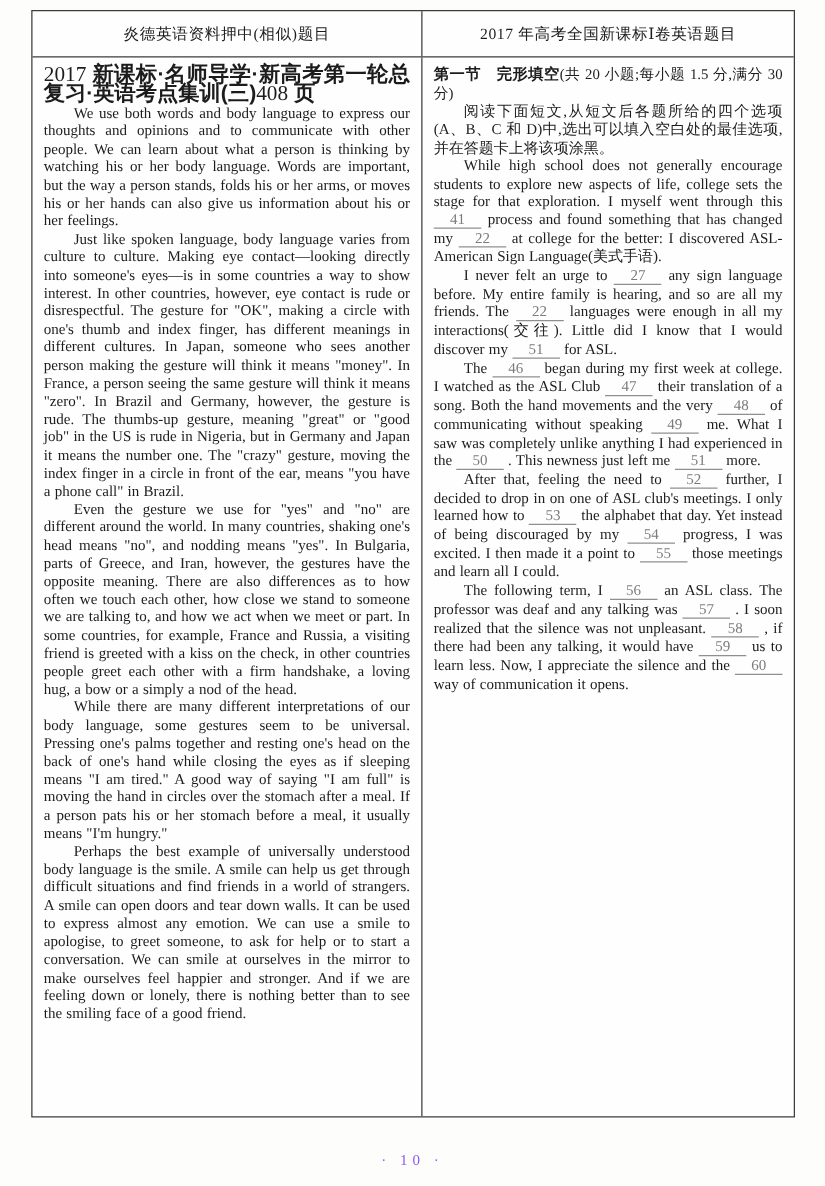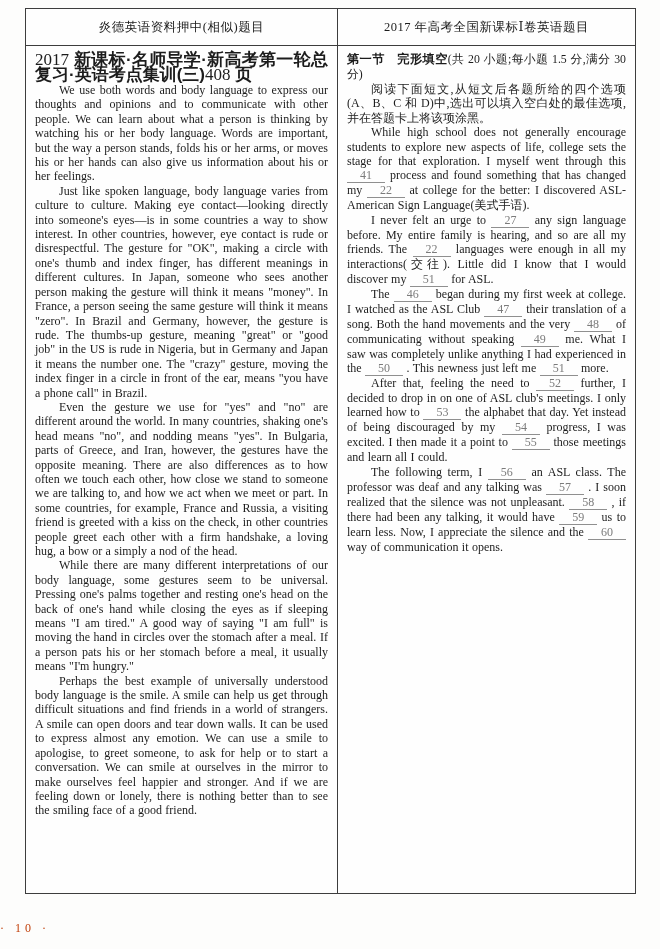--- a/index.html
+++ b/index.html
@@ -54,21 +54,21 @@
     line-height: 11px;
     height: 13px;
     vertical-align: baseline;
     text-indent: 0;
     padding: 0 2px;
   }
   .uline { text-underline-offset: 2px; }
 
   .footer {
     position: absolute; left: 0; bottom: 13px; width: 100%;
-    text-align: left; font-size: 12px; color: #c2410c;
+    text-align: center; font-size: 12px; color: #8b5cf6;
     letter-spacing: 4px;
   }
 </style>
 </head>
 <body>
 
 <div class="sheet">
   <div class="doc-table">
     <div class="header-row">
       <div class="header-cell left">炎德英语资料押中(相似)题目</div>

